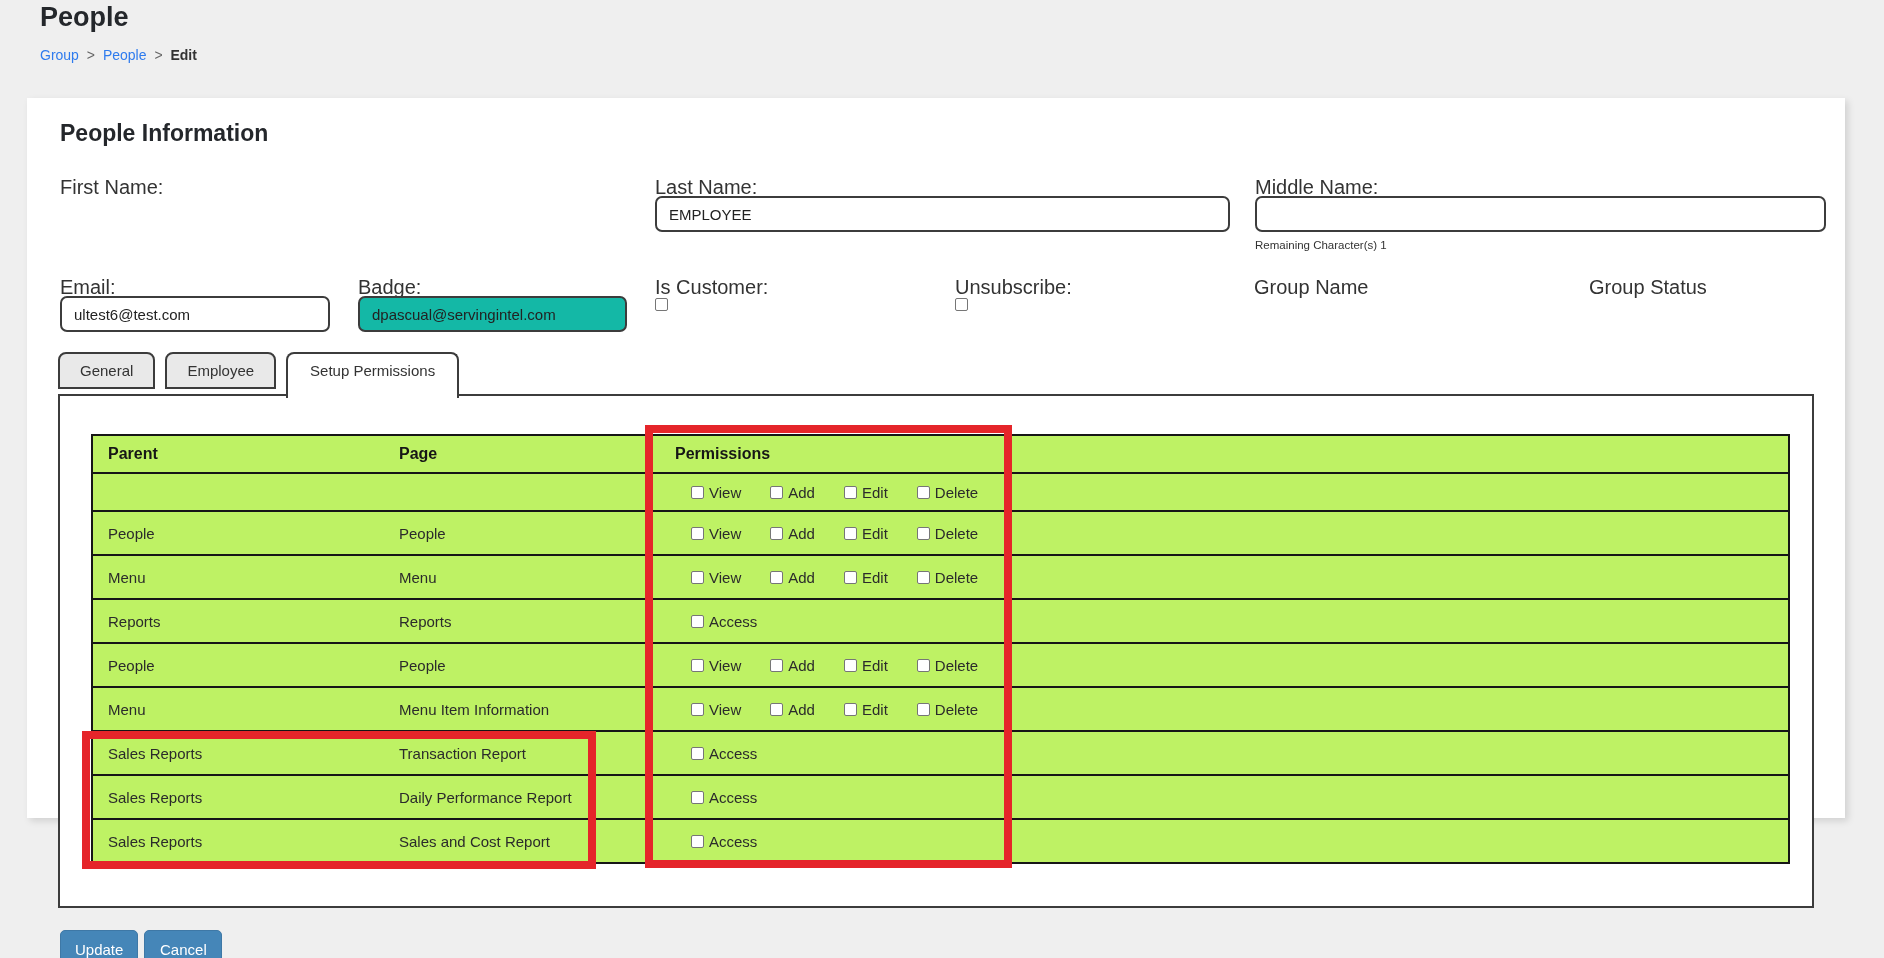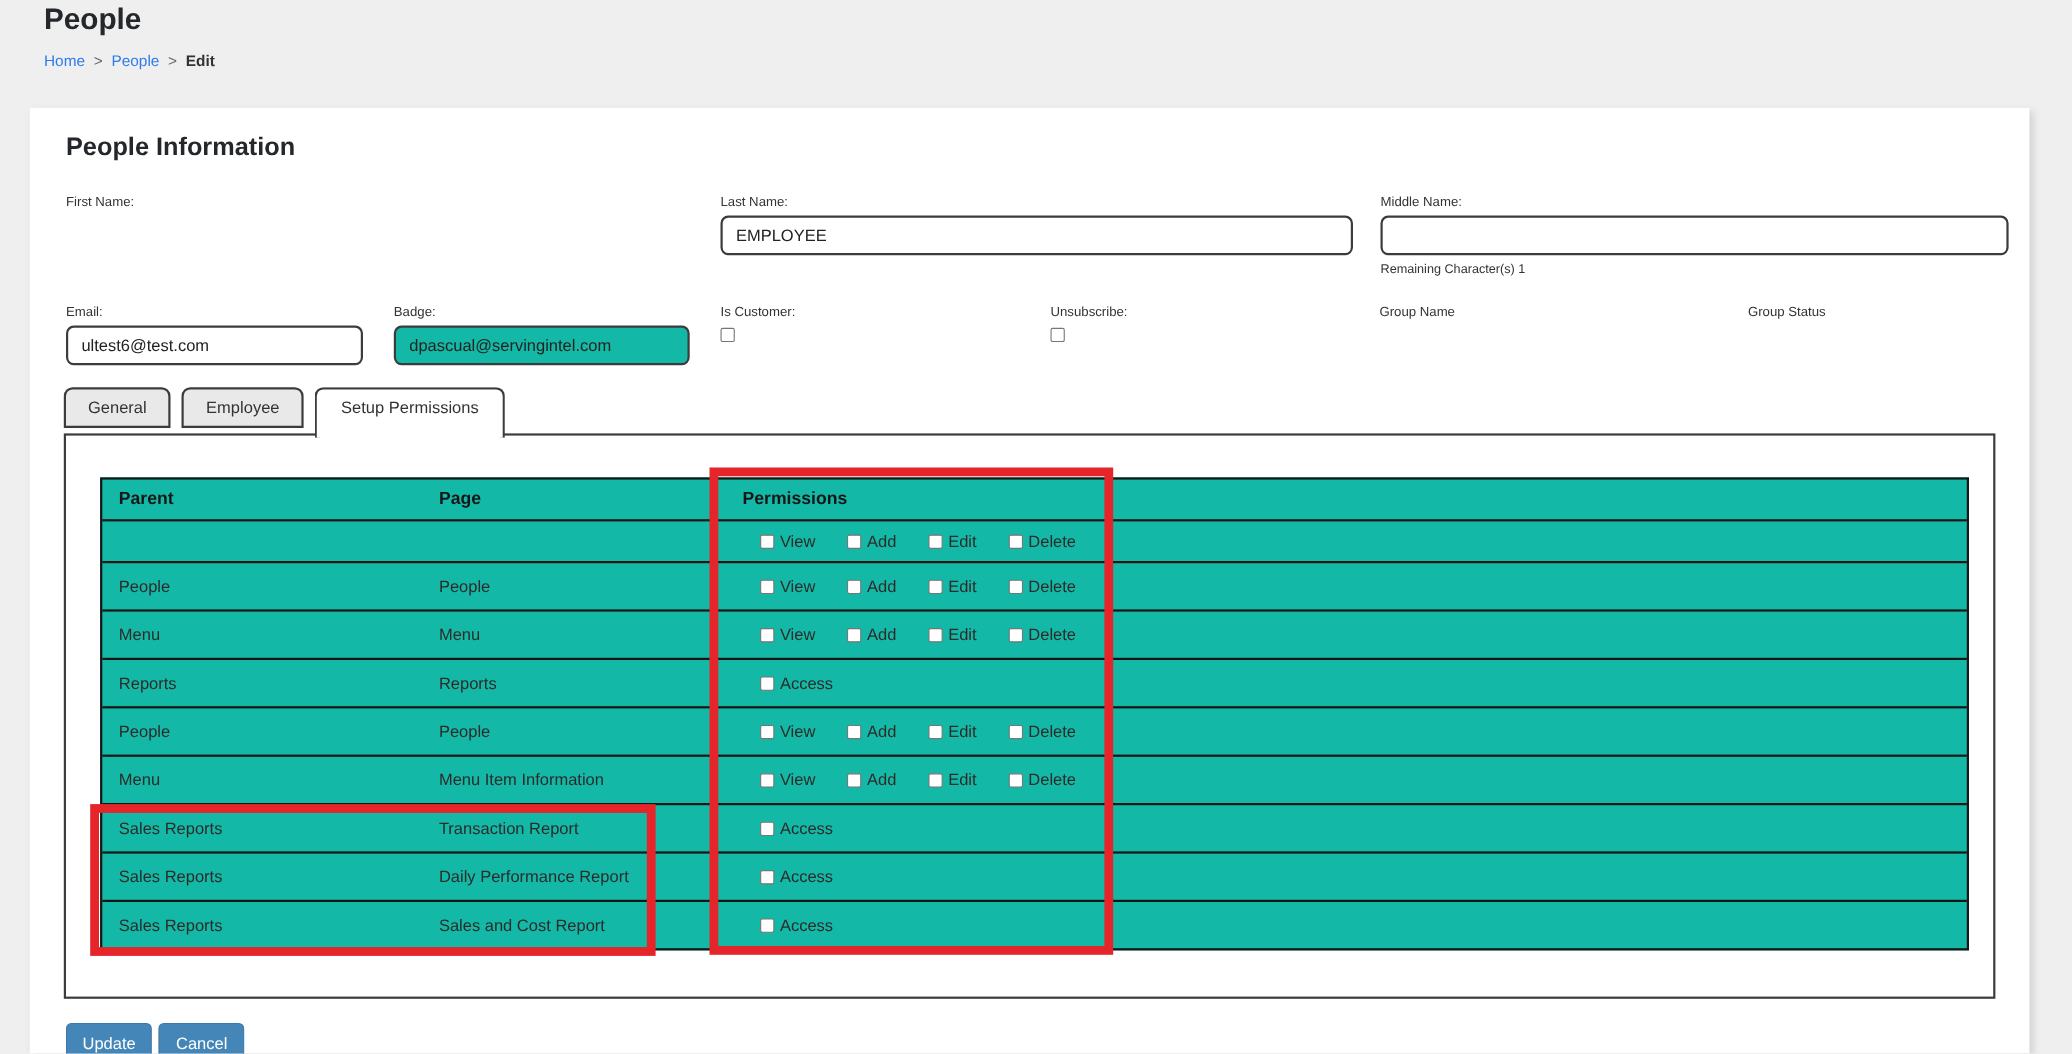--- a/index.html
+++ b/index.html
@@ -7,46 +7,46 @@
   .page { position:relative; width:1884px; height:958px; background:#efefef; overflow:hidden; }
 
   
   .page-title { position:absolute; left:40px; top:2px; font-size:27px; font-weight:bold; color:#24272b; }
   .breadcrumb { position:absolute; left:40px; top:47px; font-size:14px; color:#666; }
   .breadcrumb a { color:#2e7bee; text-decoration:none; cursor:pointer; }
   .breadcrumb .sep { color:#666; margin:0 4px; }
   .breadcrumb .current { color:#333; font-weight:bold; }
 
   
-  .card { position:absolute; left:27px; top:98px; width:1818px; height:860px; background:#ffffff;
+  .card { position:absolute; left:27px; top:98px; width:1818px; height:720px; background:#ffffff;
           box-shadow:3px 3px 7px rgba(0,0,0,.13);padding-left:24px; }
   .section-heading { position:absolute; left:33px; top:22px; font-size:23px; font-weight:bold; color:#24272b; }
 
-  .flabel { position:absolute; font-size:12px; color:#333; white-space:nowrap; }
+  .flabel { position:absolute; font-size:20px; color:#333; white-space:nowrap; }
   .tinput { position:absolute; height:36px; border:2px solid #3c3c3c; border-radius:7px; background:#fff;
             font-family:inherit; font-size:15px; color:#222; padding:0 12px; outline:none; }
   .tinput.autofill { background:#14b8a6; }
   .hint { position:absolute; font-size:11.5px; color:#333; }
 
   .cb { appearance:none; -webkit-appearance:none; width:13px; height:13px; border:1.5px solid #767676;
         border-radius:2px; background:#fff; cursor:pointer; vertical-align:middle; flex:none; }
 
   .lone-cb { position:absolute; }
 
   
   .tabs { position:absolute; left:31px; top:254px; display:flex; align-items:flex-start; gap:10px; }
   .tab { border:2px solid #3c3c3c; border-radius:8px 8px 0 0; background:#e9e9e9; height:37px;
          padding:0 20px; font-size:15px; color:#333; display:flex; align-items:center; cursor:pointer; position:relative; }
   .tab.active { background:#fff; height:46px; border-bottom:none; z-index:3; padding:0 22px; align-items:flex-start; }
   .tab.active span { margin-top:8px; }
 
   .panel { position:absolute; left:31px; top:296px; width:1756px; height:514px; border:2px solid #3c3c3c; background:#fff; z-index:1; }
 
   
-  .ptable { position:absolute; left:64px; top:336px; width:1699px; border:2px solid #161616; background:#14b8a6; z-index:2; }
+  .ptable { position:absolute; left:64px; top:336px; width:1699px; border:2px solid #161616; background:#bef264; z-index:2; }
   .trow { display:flex; align-items:center; height:44px; border-top:2px solid #161616; padding-left:15px; font-size:15px; color:#2b2b2b; }
   .trow.thead { border-top:none; height:36px; font-weight:bold; font-size:16px; color:#161616; }
   .trow.blank { height:38px; }
   .cell.c-parent { width:291px; flex:none; }
   .cell.c-page { width:276px; flex:none; }
   .cell.c-perms { flex:1; display:flex; align-items:center; column-gap:29px; padding-left:16px; }
   .cbgroup { display:inline-flex; align-items:center; gap:5px; cursor:pointer; }
   .cbgroup span { font-size:15px; color:#2b2b2b; }
 
   
@@ -60,21 +60,21 @@
          border-radius:5px; font-family:inherit; font-size:15px; padding:0 14px; cursor:pointer; }
 </style>
 </head>
 <body>
 
 <div class="page">
 
   <div class="page-title">People</div>
 
   <nav class="breadcrumb">
-    <a>Home</a>
+    <a>Group</a>
     <span class="sep">&gt;</span>
     <a>People</a>
     <span class="sep">&gt;</span>
     <span class="current">Edit</span>
   </nav>
 
   <div class="card">
 
     <div class="section-heading">People Information</div>
 

